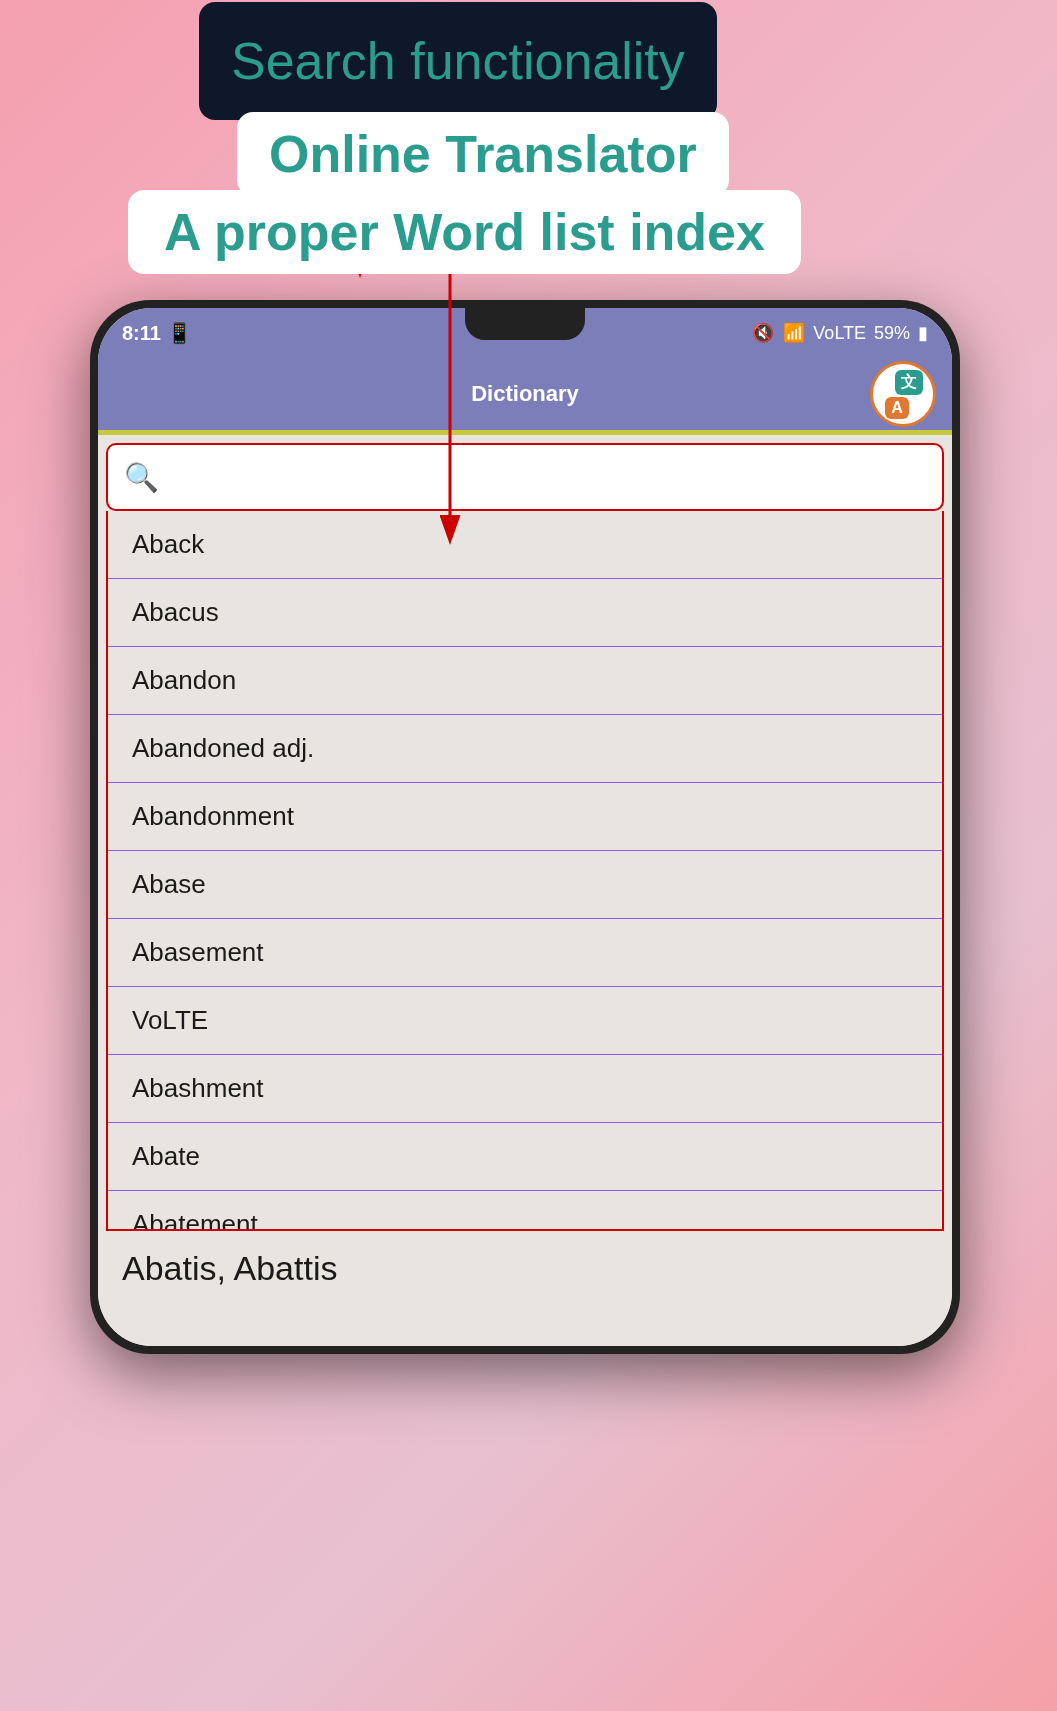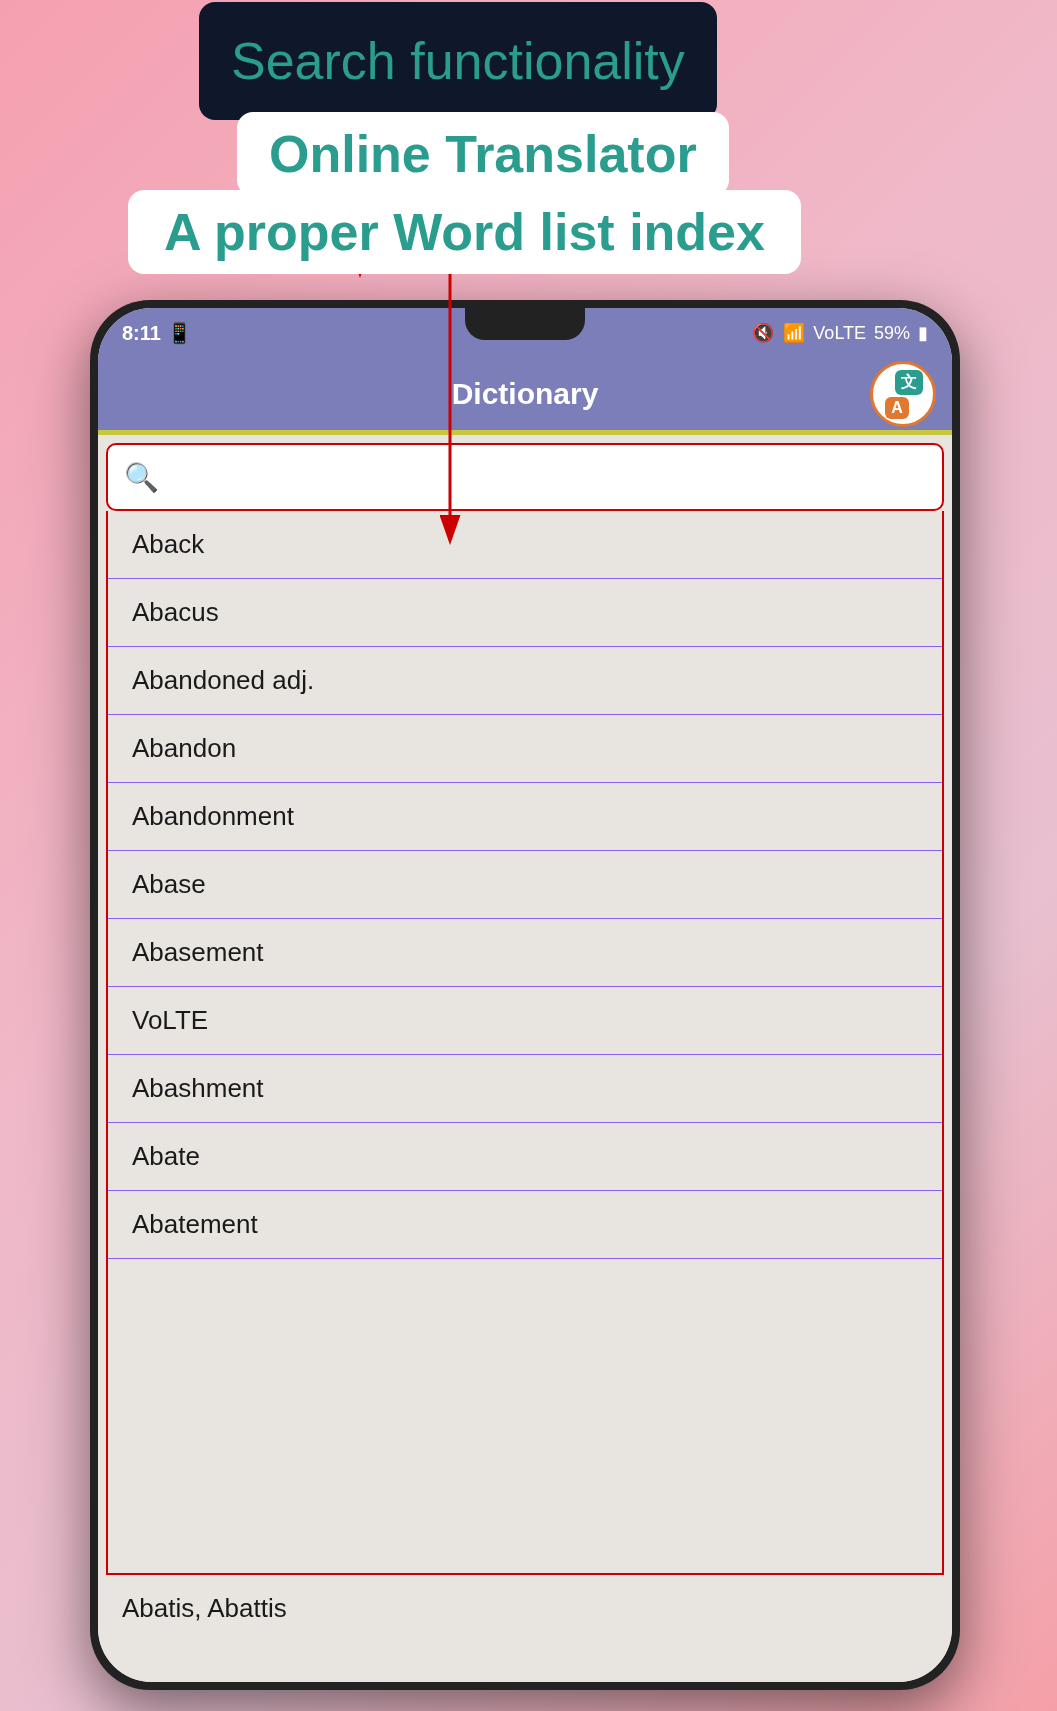--- a/index.html
+++ b/index.html
@@ -58,21 +58,21 @@
       z-index: 10;
       white-space: nowrap;
     }
 
     
     .phone-frame {
       position: absolute;
       top: 300px;
       left: 90px;
       width: 870px;
-      height: 1390px;
+      height: 1054px;
       background: #222;
       border-radius: 60px;
       padding: 8px;
       box-shadow: 0 20px 60px rgba(0,0,0,0.5);
     }
 
     .phone-screen {
       width: 100%;
       height: 100%;
       border-radius: 54px;
@@ -130,21 +130,21 @@
       align-items: center;
       justify-content: center;
       padding: 12px 20px;
       height: 72px;
       flex-shrink: 0;
       position: relative;
     }
 
     .top-bar-title {
       color: white;
-      font-size: 30px;
+      font-size: 22px;
       font-weight: 700;
     }
 
     .translator-btn {
       position: absolute;
       right: 16px;
       top: 50%;
       transform: translateY(-50%);
       width: 66px;
       height: 66px;
@@ -236,21 +236,21 @@
       padding: 18px 24px;
       font-size: 26px;
       color: #1a1a1a;
       border-bottom: 1px solid #8b5cf6;
       cursor: pointer;
       background: #e8e4e0;
     }
 
     .word-item-last {
       padding: 18px 24px;
-      font-size: 26px;
+      font-size: 34px;
       color: #1a1a1a;
       background: #e8e4e0;
       cursor: pointer;
     }
 
     
     .bottom-area {
       flex-shrink: 0;
       height: 40px;
       background: #e8e4e0;
@@ -321,22 +321,22 @@
     <div class="yellow-line"></div>
 
     <div class="search-container">
       <span class="search-icon-wrap">🔍</span>
       <input class="search-input" type="text" placeholder="" style="">
     </div>
 
     <div class="word-list-container">
       <div class="word-item">Aback</div>
       <div class="word-item">Abacus</div>
+      <div class="word-item">Abandon</div>
       <div class="word-item">Abandoned adj.</div>
-      <div class="word-item">Abandon</div>
       <div class="word-item">Abandonment</div>
       <div class="word-item">Abase</div>
       <div class="word-item">Abasement</div>
       <div class="word-item">VoLTE</div>
       <div class="word-item">Abashment</div>
       <div class="word-item">Abate</div>
       <div class="word-item">Abatement</div>
     </div>
 
     <div class="word-item-last">Abatis, Abattis</div>

